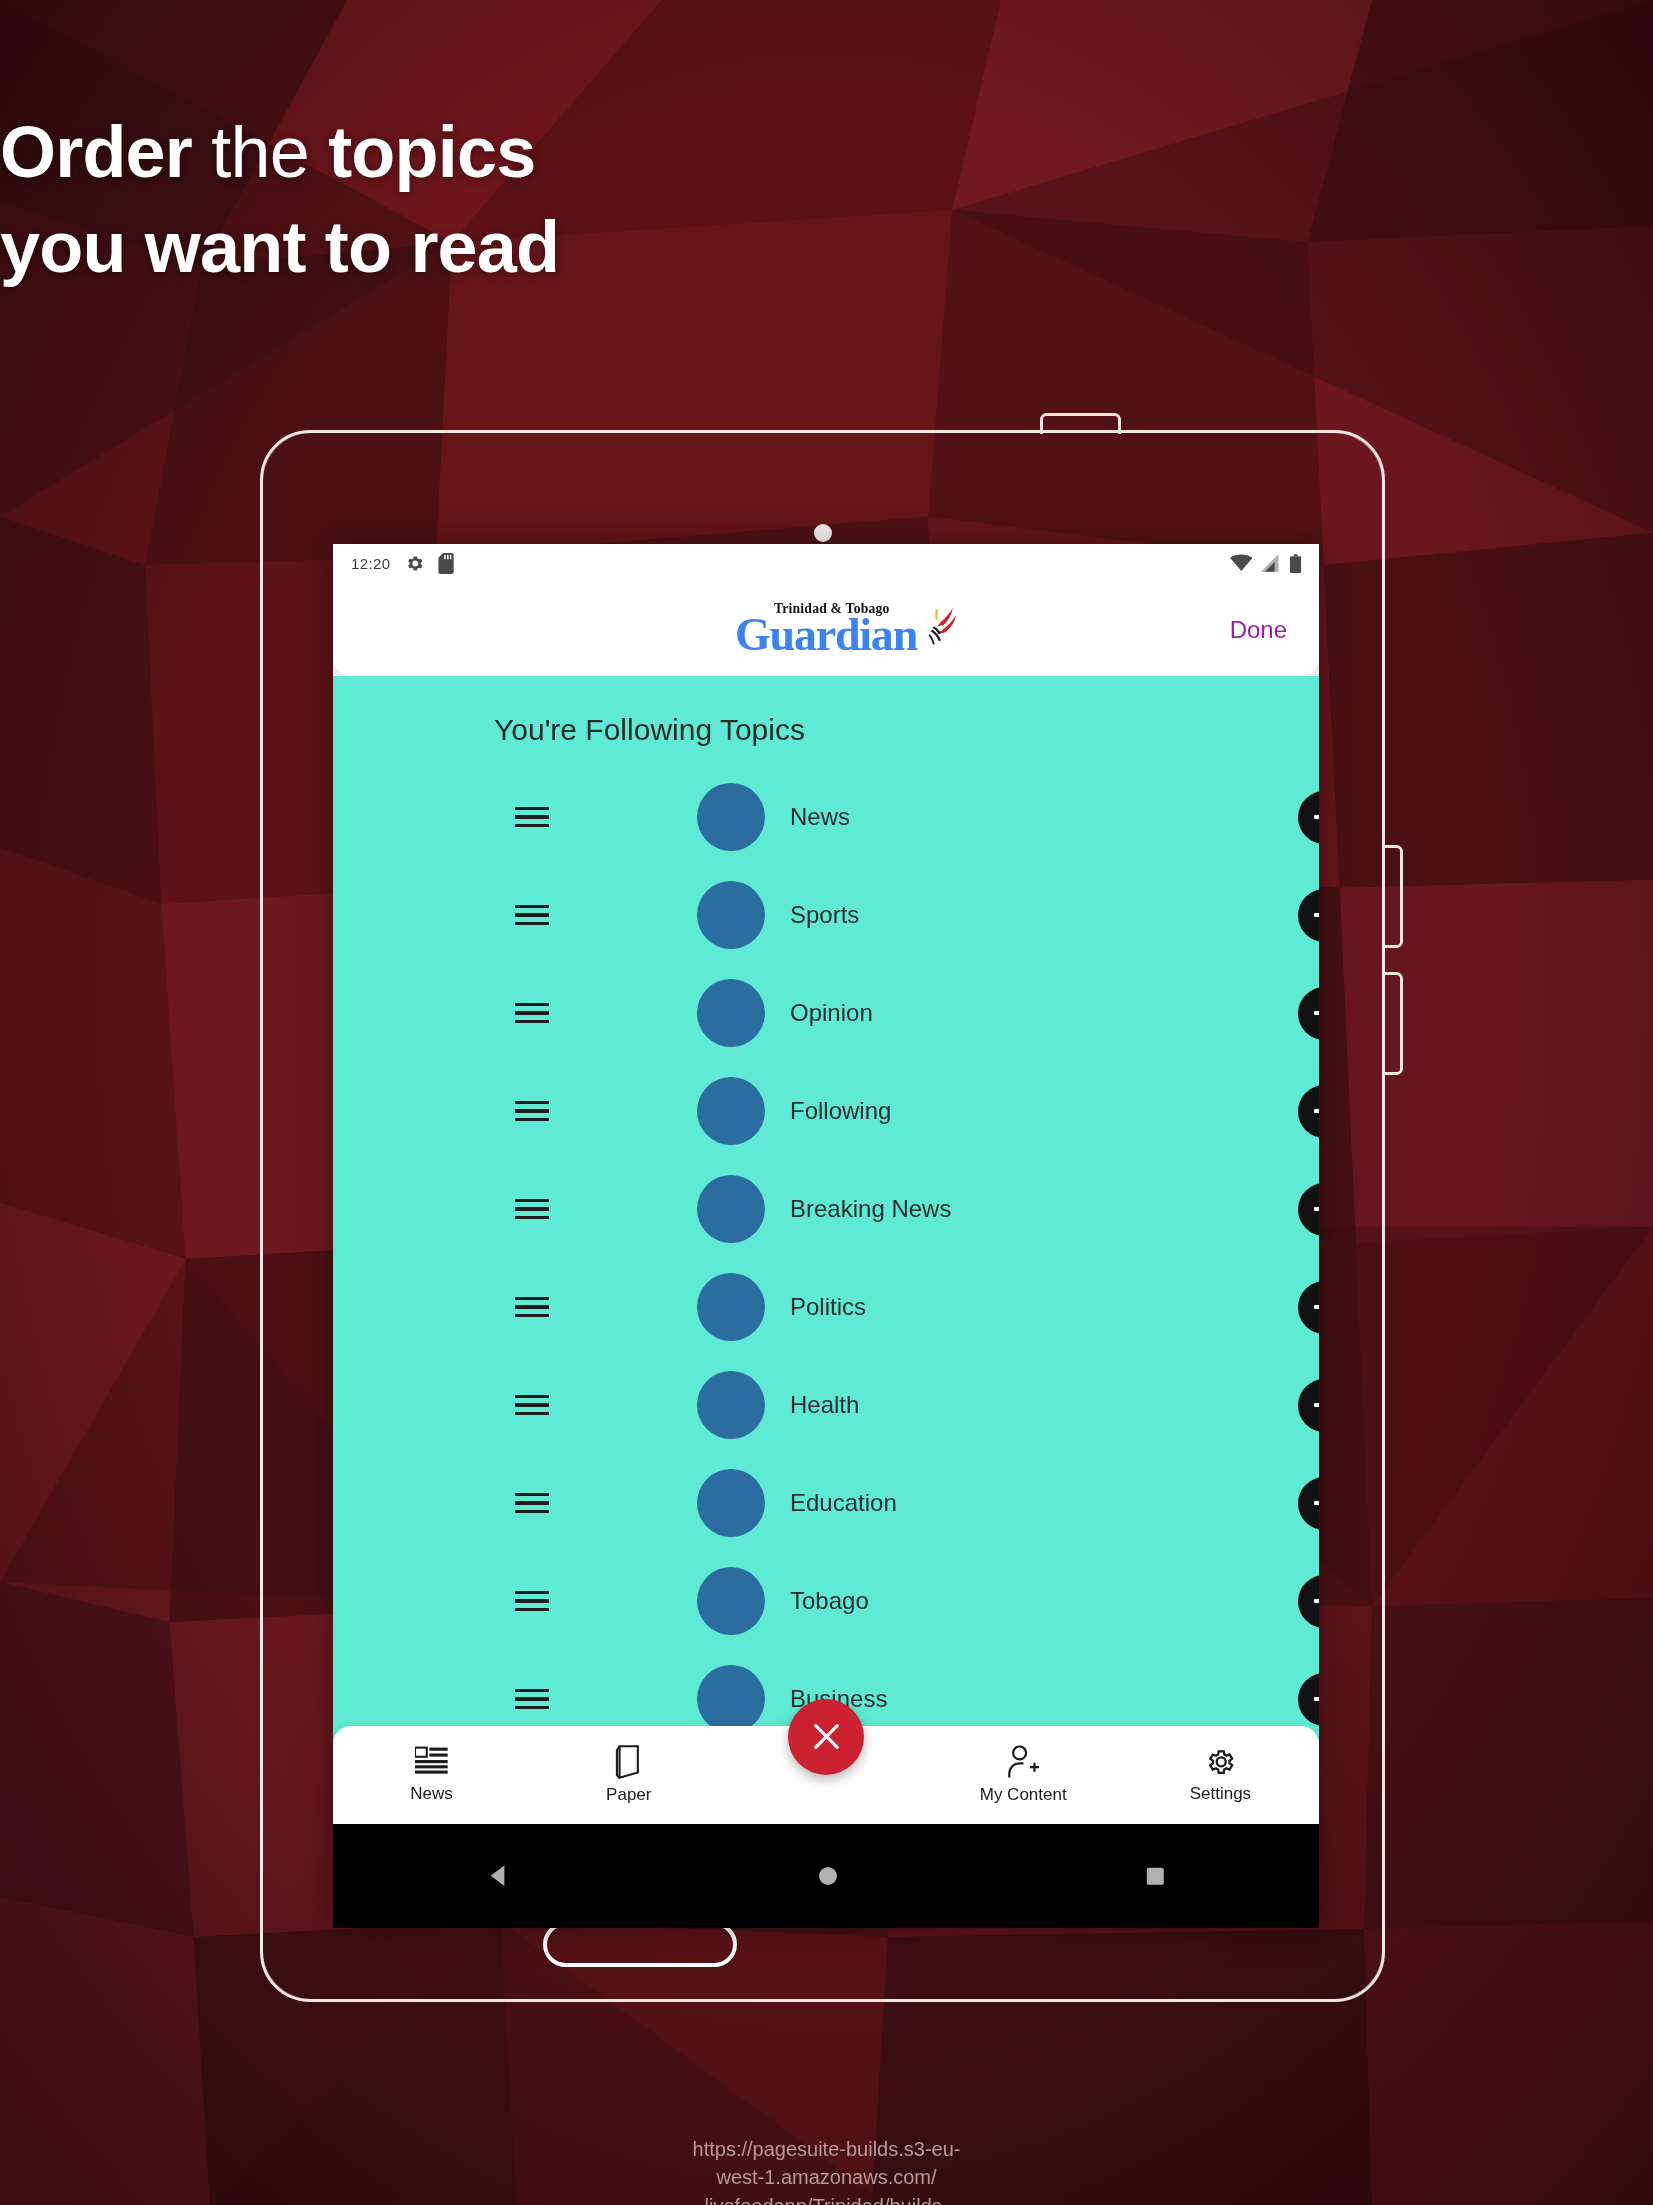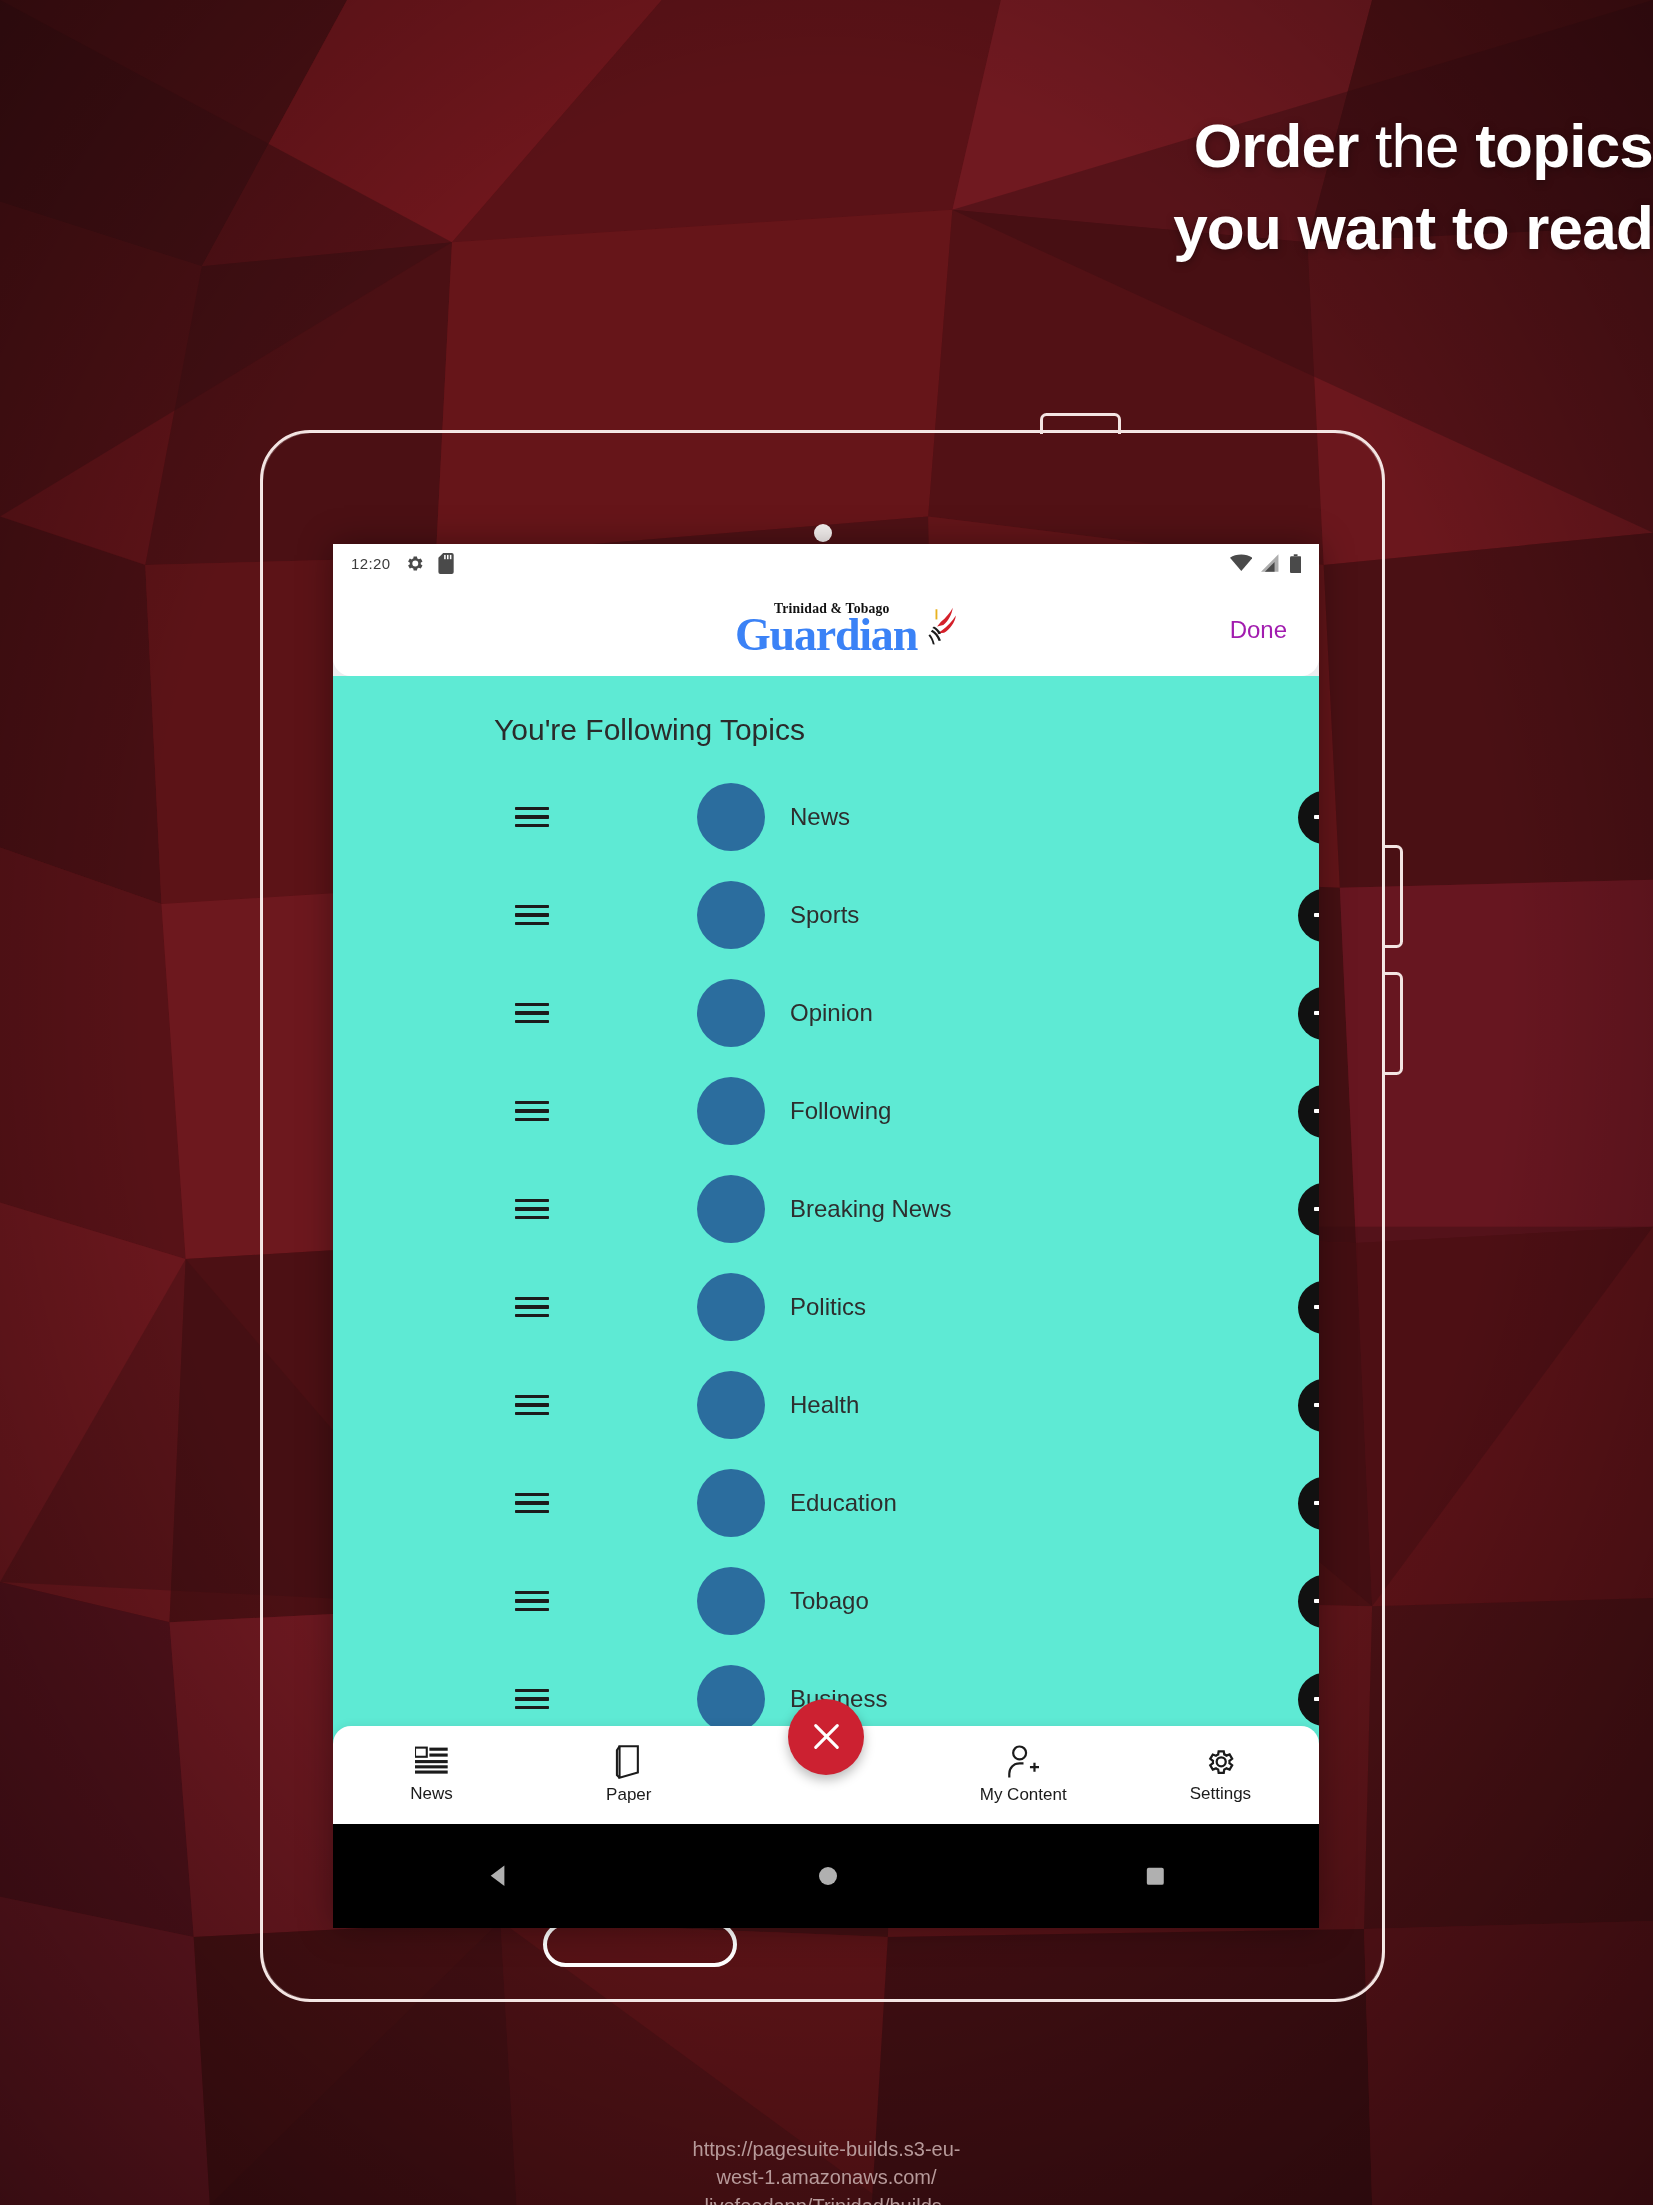--- a/index.html
+++ b/index.html
@@ -10,23 +10,23 @@
     position:relative;
     overflow:hidden;
   }
 
   
   #bg { position:absolute; inset:0; width:1653px; height:2205px; z-index:0; }
 
   
   .headline {
     position:absolute; top:105px; left:0; width:1653px;
-    text-align:right; z-index:5;
+    text-align:left; z-index:5;
     color:#ffffff;
-    font-size:62px;
+    font-size:72px;
     line-height:1.32;
     letter-spacing:-0.8px;
     text-shadow:0 1.6px 8px rgba(0,0,0,.35);
   }
   .headline .b { font-weight:700; }
   .headline .n { font-weight:400; }
 
   
   .device {
     position:absolute;

